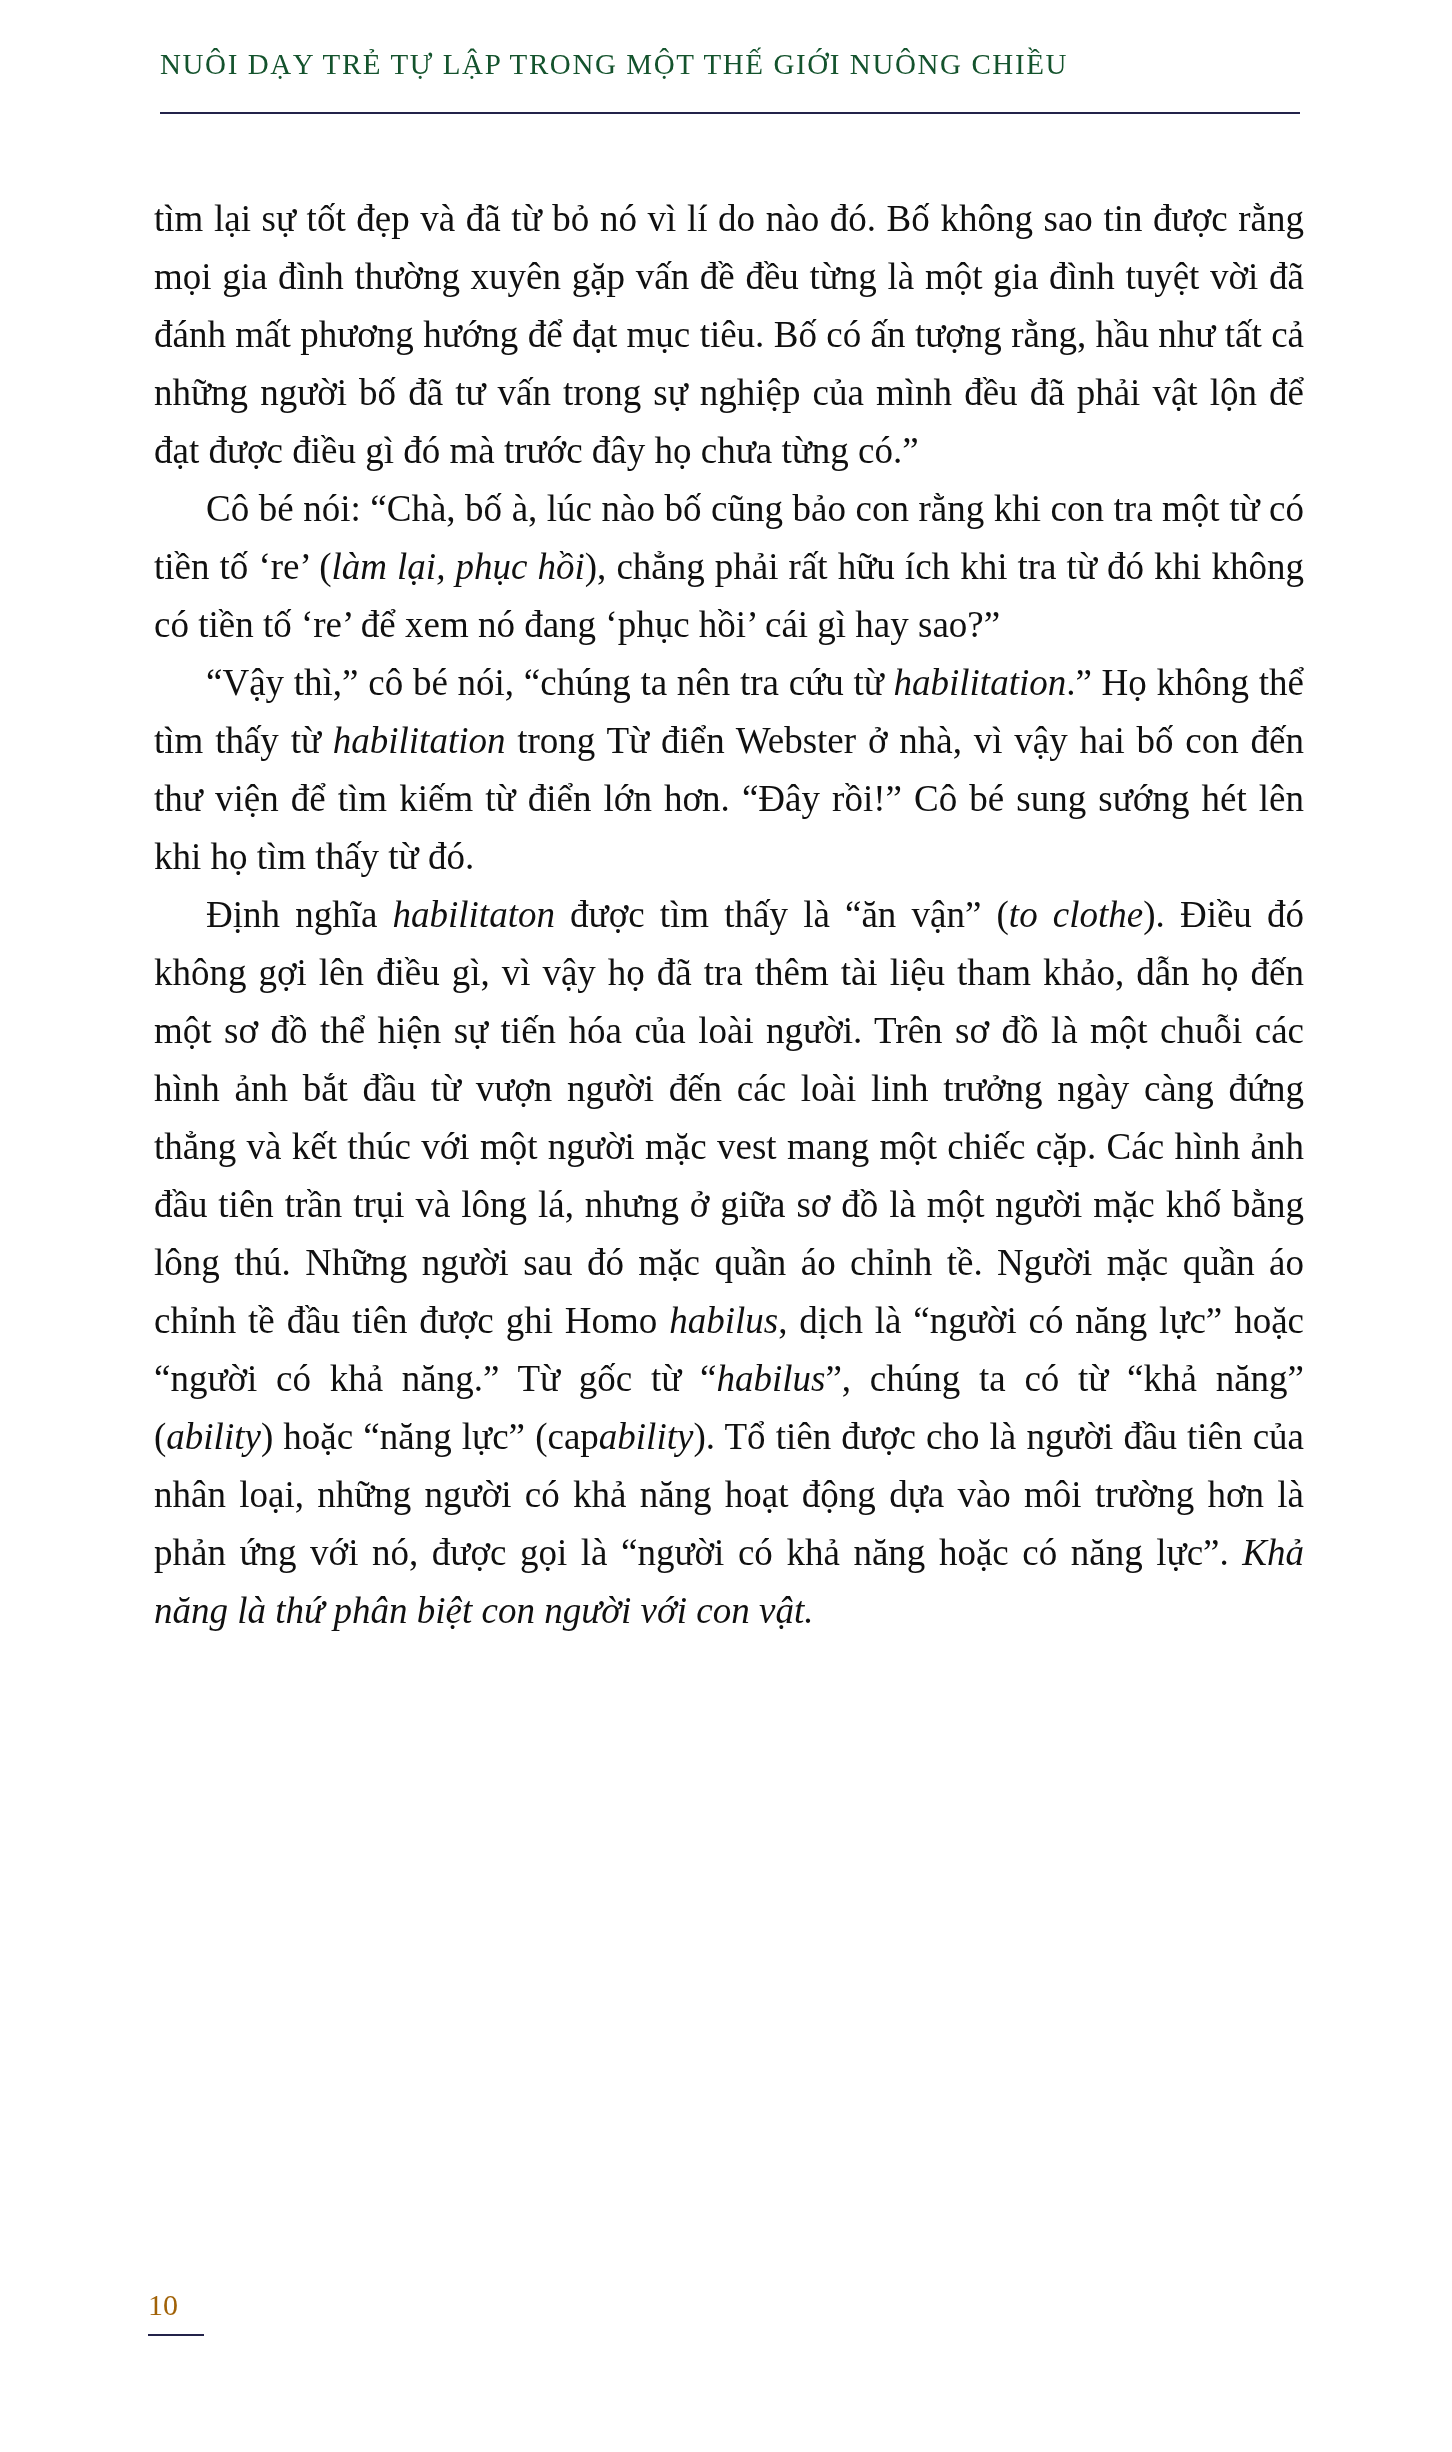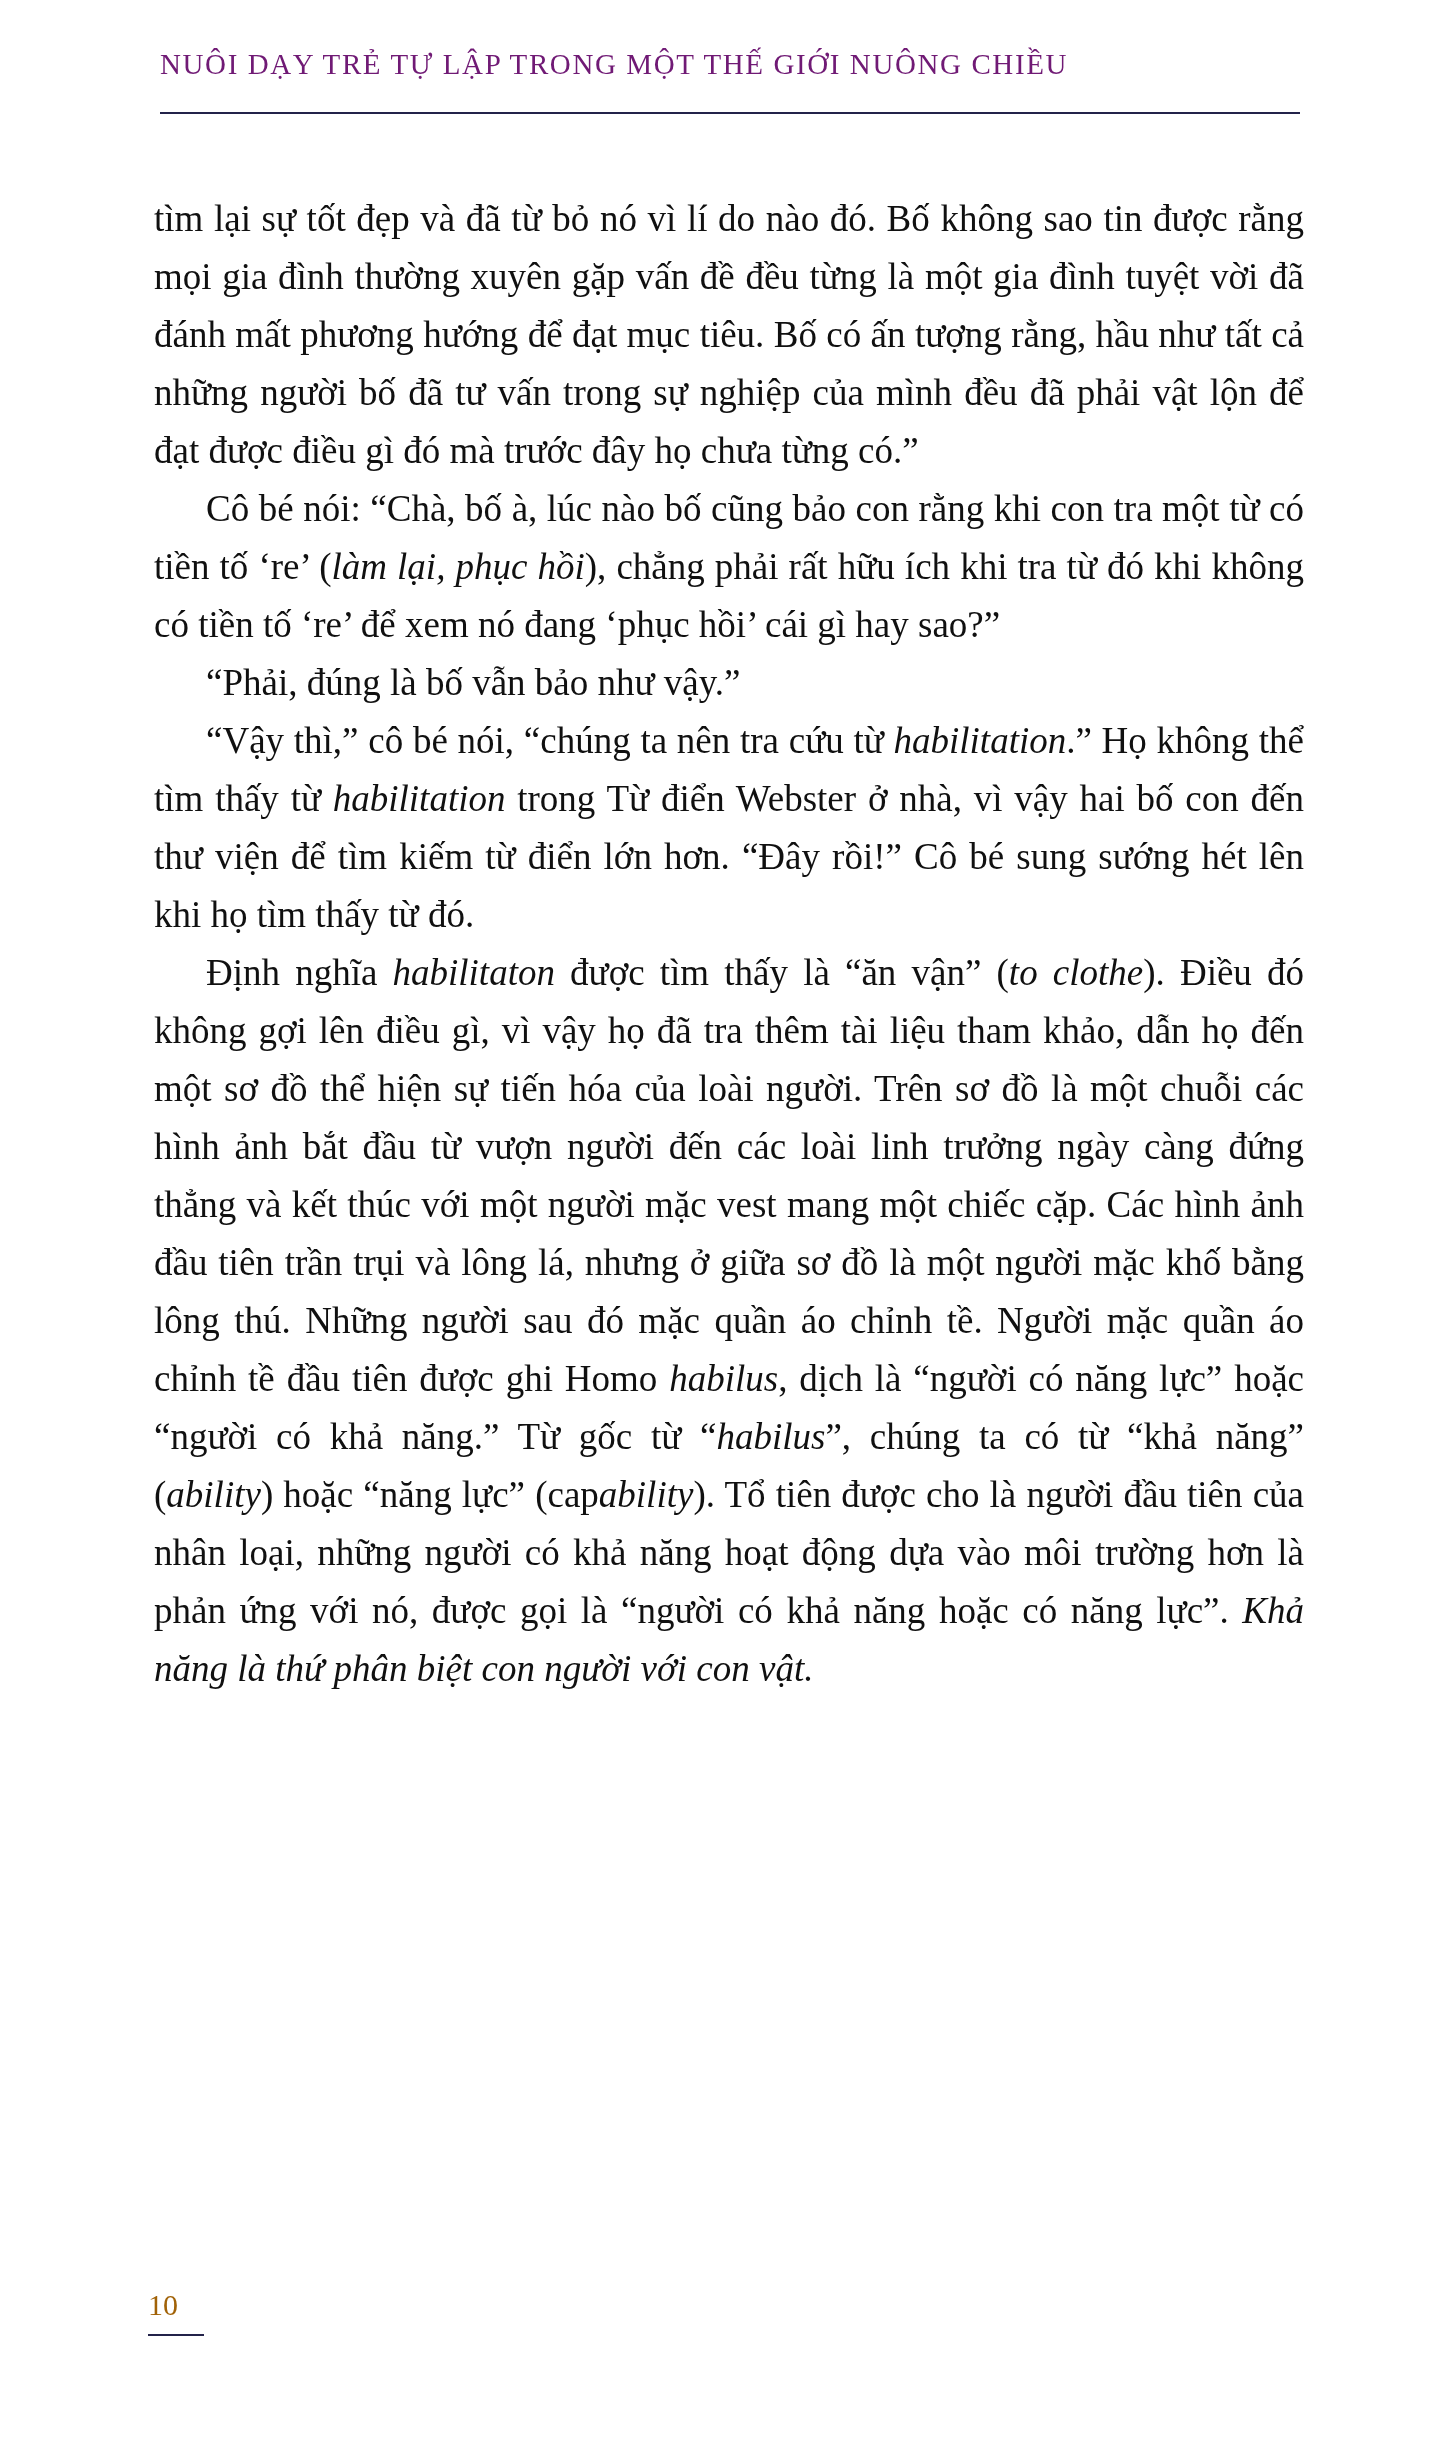--- a/index.html
+++ b/index.html
@@ -23,21 +23,21 @@
     box-sizing: border-box;
   }
   .running-head {
     position: absolute;
     top: 48px;
     left: 160px;
     width: 1140px;
     font-family: "Liberation Serif", serif;
     font-size: 29px;
     letter-spacing: 1.6px;
-    color: #701a75;
+    color: #14532d;
     text-transform: uppercase;
     white-space: nowrap;
     font-weight: 400;
   }
   .head-rule {
     position: absolute;
     top: 112px;
     left: 160px;
     width: 1140px;
     height: 2px;
@@ -92,21 +92,20 @@
   <div class="running-head">NUÔI DẠY TRẺ TỰ LẬP TRONG MỘT THẾ GIỚI NUÔNG CHIỀU</div>
 
   <div class="head-rule"></div>
 
   <div class="body-col">
 
     <p class="para"><span>tìm lại sự tốt đẹp và đã từ bỏ nó vì lí do nào đó. Bố không sao tin được rằng mọi gia đình thường xuyên gặp vấn đề đều từng là một gia đình tuyệt vời đã đánh mất phương hướng để đạt mục tiêu. Bố có ấn tượng rằng, hầu như tất cả những người bố đã tư vấn trong sự nghiệp của mình đều đã phải vật lộn để đạt được điều gì đó mà trước đây họ chưa từng có.”</span></p>
 
     <p class="para indent"><span>Cô bé nói: “Chà, bố à, lúc nào bố cũng bảo con rằng khi con tra một từ có tiền tố ‘re’ (<i>làm lại, phục hồi</i>), chẳng phải rất hữu ích khi tra từ đó khi không có tiền tố ‘re’ để xem nó đang ‘phục hồi’ cái gì hay sao?”</span></p>
 
-    <p class="para indent"><span>“Phải, đúng là bố vẫn bảo như vậy.”</span></p>
 
     <p class="para indent"><span>“Vậy thì,” cô bé nói, “chúng ta nên tra cứu từ <i>habilitation</i>.” Họ không thể tìm thấy từ <i>habilitation</i> trong Từ điển Webster ở nhà, vì vậy hai bố con đến thư viện để tìm kiếm từ điển lớn hơn. “Đây rồi!” Cô bé sung sướng hét lên khi họ tìm thấy từ đó.</span></p>
 
     <p class="para indent"><span>Định nghĩa <i>habilitaton</i> được tìm thấy là “ăn vận” (<i>to clothe</i>). Điều đó không gợi lên điều gì, vì vậy họ đã tra thêm tài liệu tham khảo, dẫn họ đến một sơ đồ thể hiện sự tiến hóa của loài người. Trên sơ đồ là một chuỗi các hình ảnh bắt đầu từ vượn người đến các loài linh trưởng ngày càng đứng thẳng và kết thúc với một người mặc vest mang một chiếc cặp. Các hình ảnh đầu tiên trần trụi và lông lá, nhưng ở giữa sơ đồ là một người mặc khố bằng lông thú. Những người sau đó mặc quần áo chỉnh tề. Người mặc quần áo chỉnh tề đầu tiên được ghi Homo <i>habilus</i>, dịch là “người có năng lực” hoặc “người có khả năng.” Từ gốc từ “<i>habilus</i>”, chúng ta có từ “khả năng” (<i>ability</i>) hoặc “năng lực” (cap<i>ability</i>). Tổ tiên được cho là người đầu tiên của nhân loại, những người có khả năng hoạt động dựa vào môi trường hơn là phản ứng với nó, được gọi là “người có khả năng hoặc có năng lực”. <i>Khả năng là thứ phân biệt con người với con vật.</i></span></p>
 
   </div>
 
   <div class="folio">10</div>
   <div class="folio-rule"></div>
 

